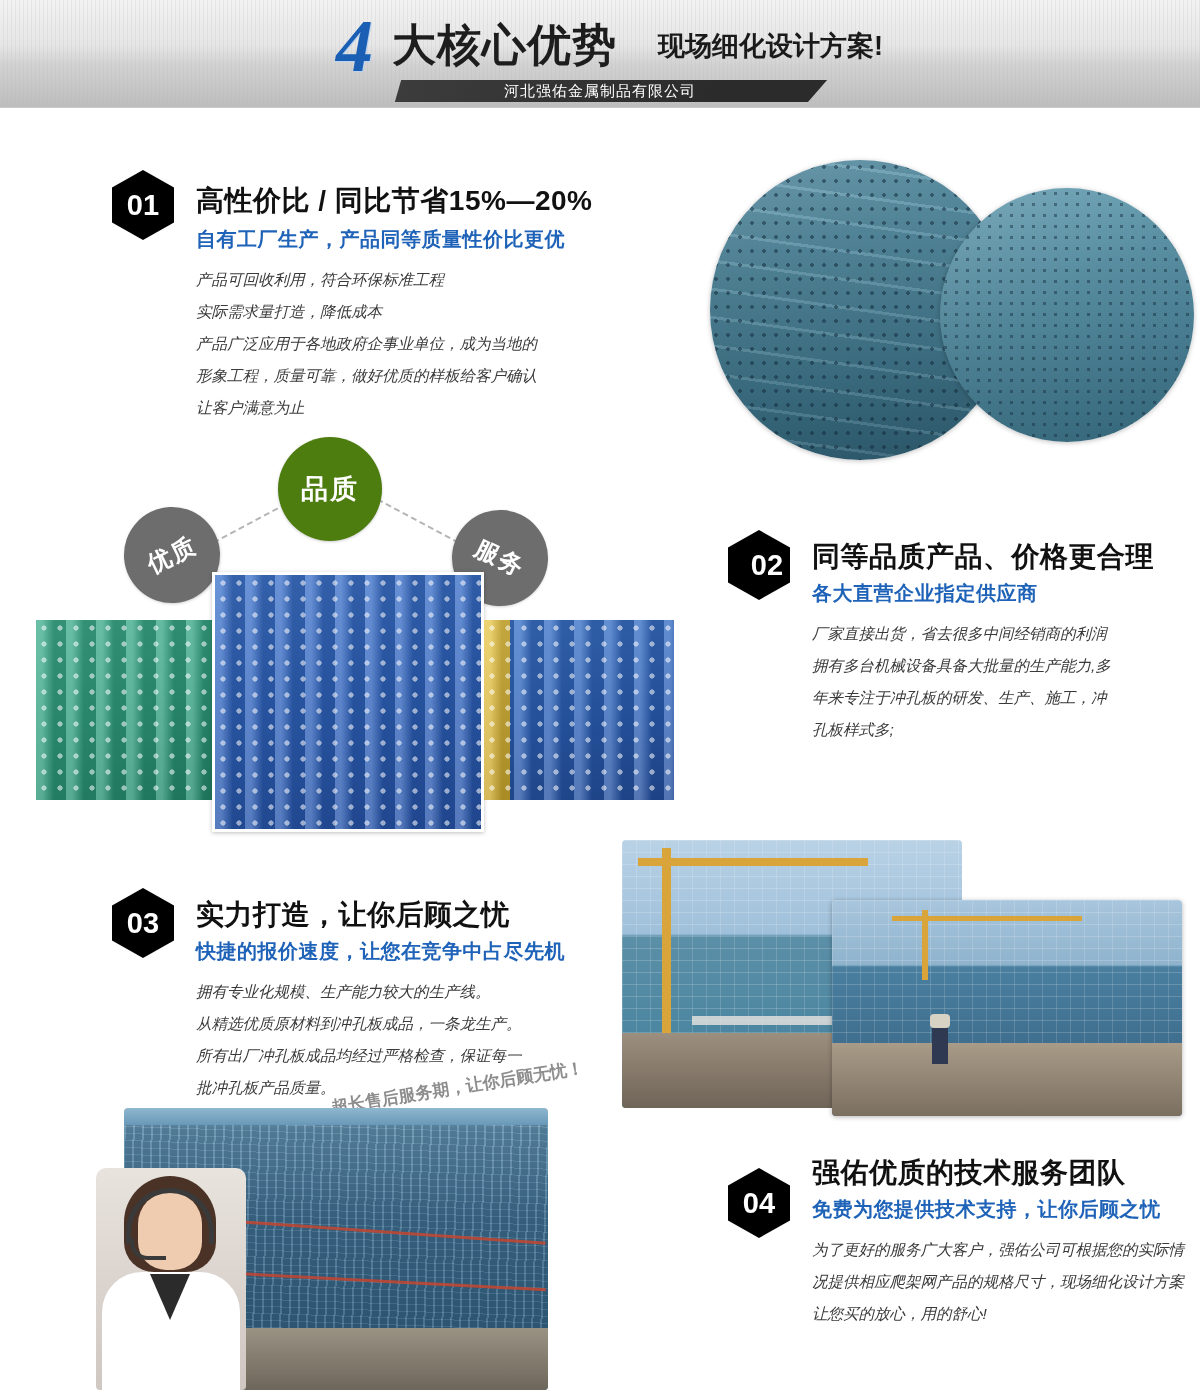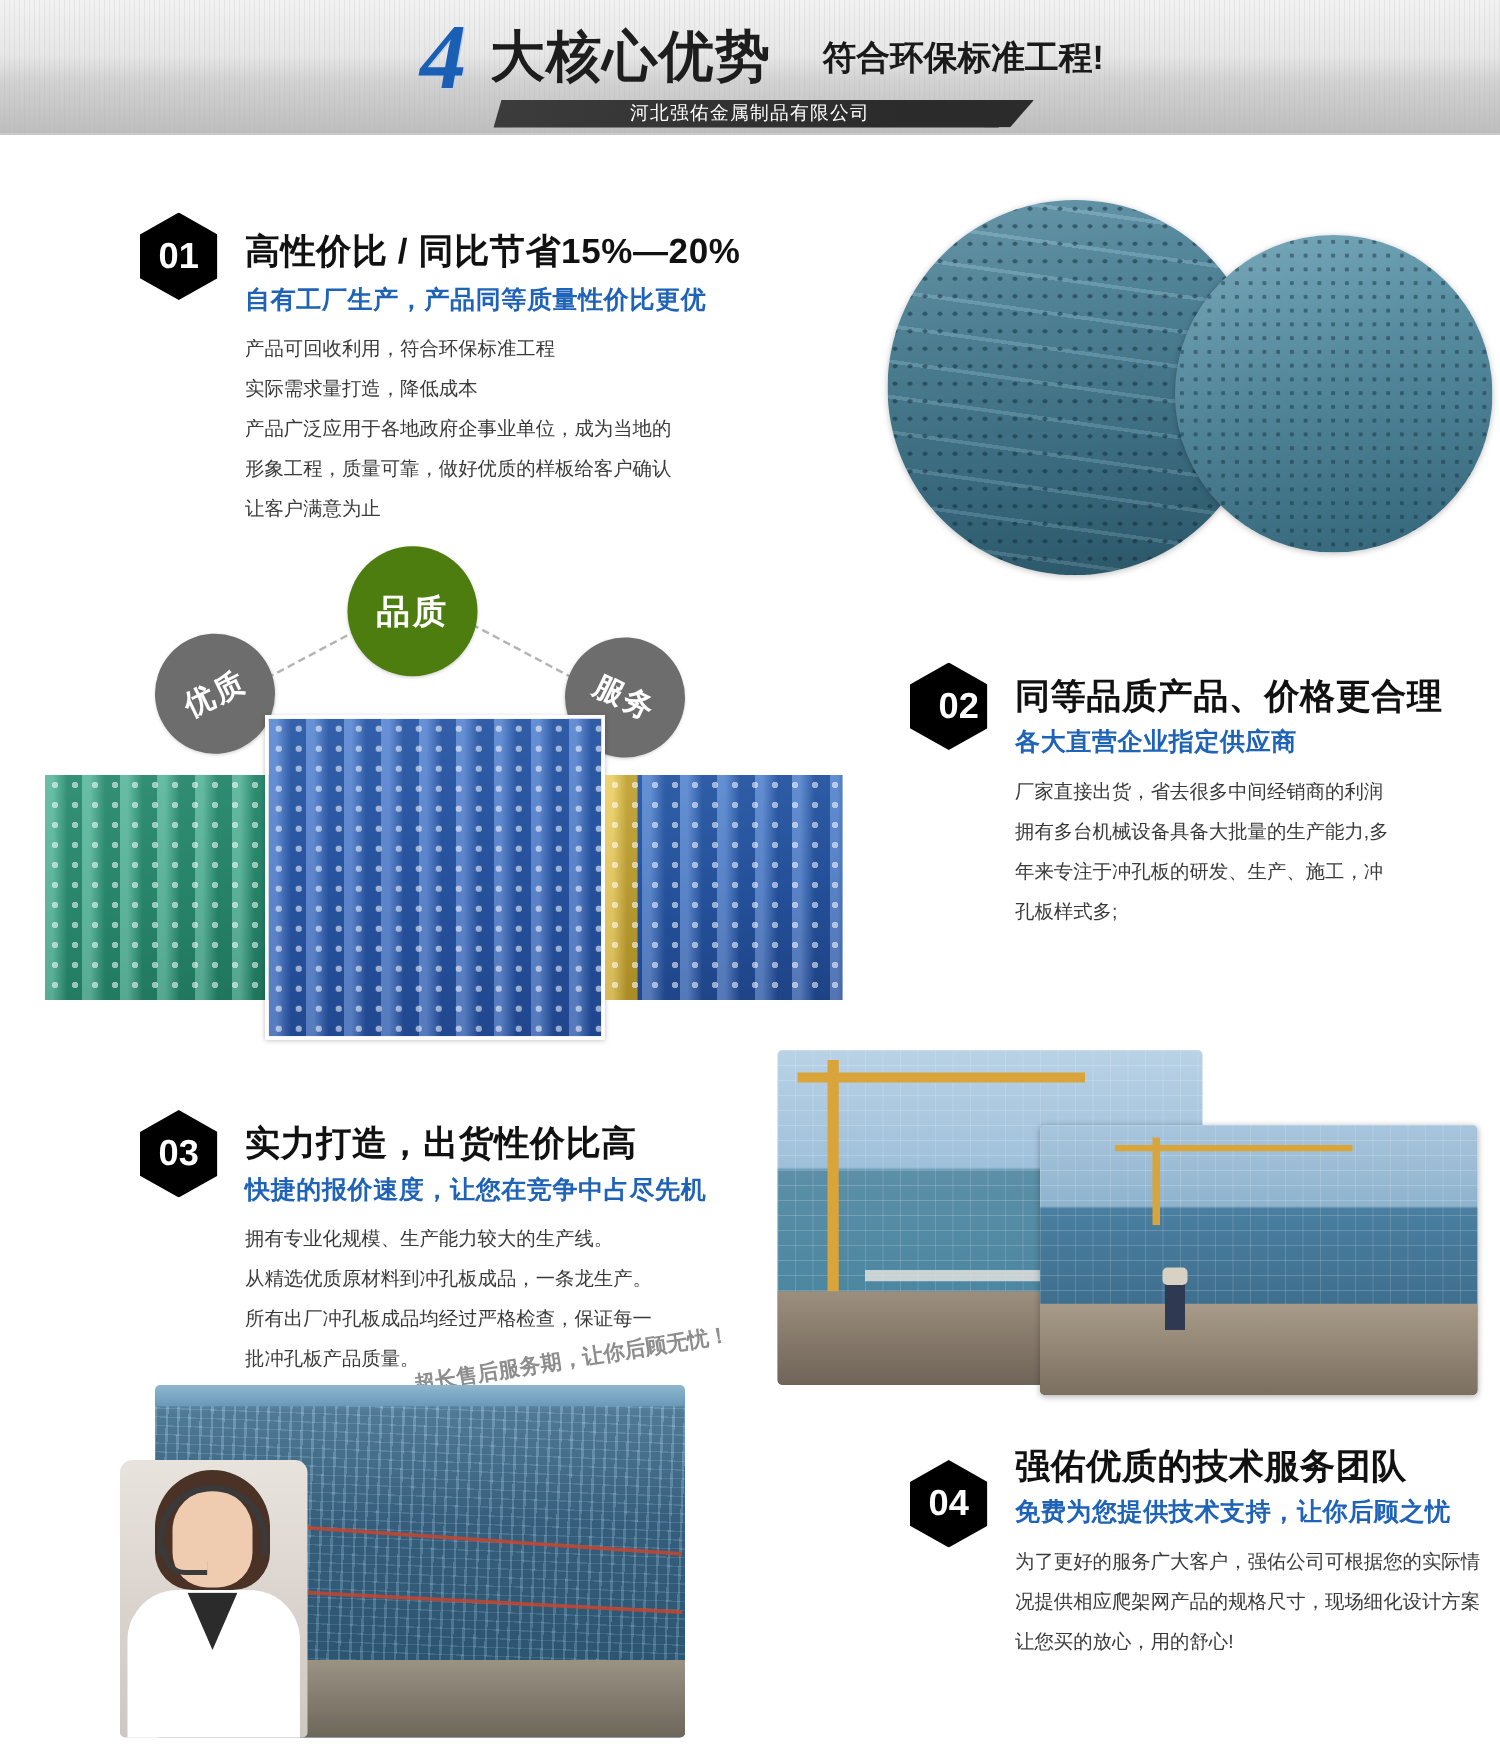--- a/index.html
+++ b/index.html
@@ -72,21 +72,21 @@
   }
   .title-main {
     position: absolute; font-size: 28px; font-weight: bold; color: #111; letter-spacing: 0.5px;
     white-space: nowrap;
   }
   .title-sub {
     position: absolute; font-size: 20px; font-weight: bold; color: #1f63b8; letter-spacing: 0.5px;
     white-space: nowrap;
   }
   .body-text {
-    position: absolute; font-size: 15.5px; color: #3a3a3a; line-height: 32px;
+    position: absolute; font-size: 15.5px; color: #3a3a3a; line-height: 32px; font-style: italic;
   }
   .body-text div { white-space: nowrap; }
 
   
   .img { position: absolute; overflow: hidden; }
 
   
   .circ1 {
     left: 710px; top: 160px; width: 300px; height: 300px; border-radius: 50%;
     background:
@@ -246,21 +246,21 @@
 </head>
 <body>
 
 <div class="page">
 
   <div class="header">
     <div class="header-stripes"></div>
     <div class="header-inner">
       <div class="big-four">4</div>
       <div class="headline">大核心优势</div>
-      <div class="headline-sub">符合环保标准工程!</div>
+      <div class="headline-sub">现场细化设计方案!</div>
       <div class="company-bar"></div>
       <div class="company-bar-tail"></div>
       <div class="company-text">河北强佑金属制品有限公司</div>
     </div>
   </div>
 
   <div class="hexnum" style="left:112px; top:170px;">01</div>
   <div class="title-main" style="left:196px; top:182px;">高性价比 / 同比节省15%—20%</div>
   <div class="title-sub" style="left:196px; top:226px;">自有工厂生产，产品同等质量性价比更优</div>
   <div class="body-text" style="left:196px; top:264px;">
@@ -303,21 +303,21 @@
   <div class="title-main" style="left:812px; top:538px;">同等品质产品、价格更合理</div>
   <div class="title-sub" style="left:812px; top:580px;">各大直营企业指定供应商</div>
   <div class="body-text" style="left:812px; top:618px;">
     <div>厂家直接出货，省去很多中间经销商的利润</div>
     <div>拥有多台机械设备具备大批量的生产能力,多</div>
     <div>年来专注于冲孔板的研发、生产、施工，冲</div>
     <div>孔板样式多;</div>
   </div>
 
   <div class="hexnum" style="left:112px; top:888px;">03</div>
-  <div class="title-main" style="left:196px; top:896px;">实力打造，出货性价比高</div>
+  <div class="title-main" style="left:196px; top:896px;">实力打造，让你后顾之忧</div>
   <div class="title-sub" style="left:196px; top:938px;">快捷的报价速度，让您在竞争中占尽先机</div>
   <div class="body-text" style="left:196px; top:976px;">
     <div>拥有专业化规模、生产能力较大的生产线。</div>
     <div>从精选优质原材料到冲孔板成品，一条龙生产。</div>
     <div>所有出厂冲孔板成品均经过严格检查，保证每一</div>
     <div>批冲孔板产品质量。</div>
   </div>
 
   <div class="img c-left">
     <div class="mesh"></div>

